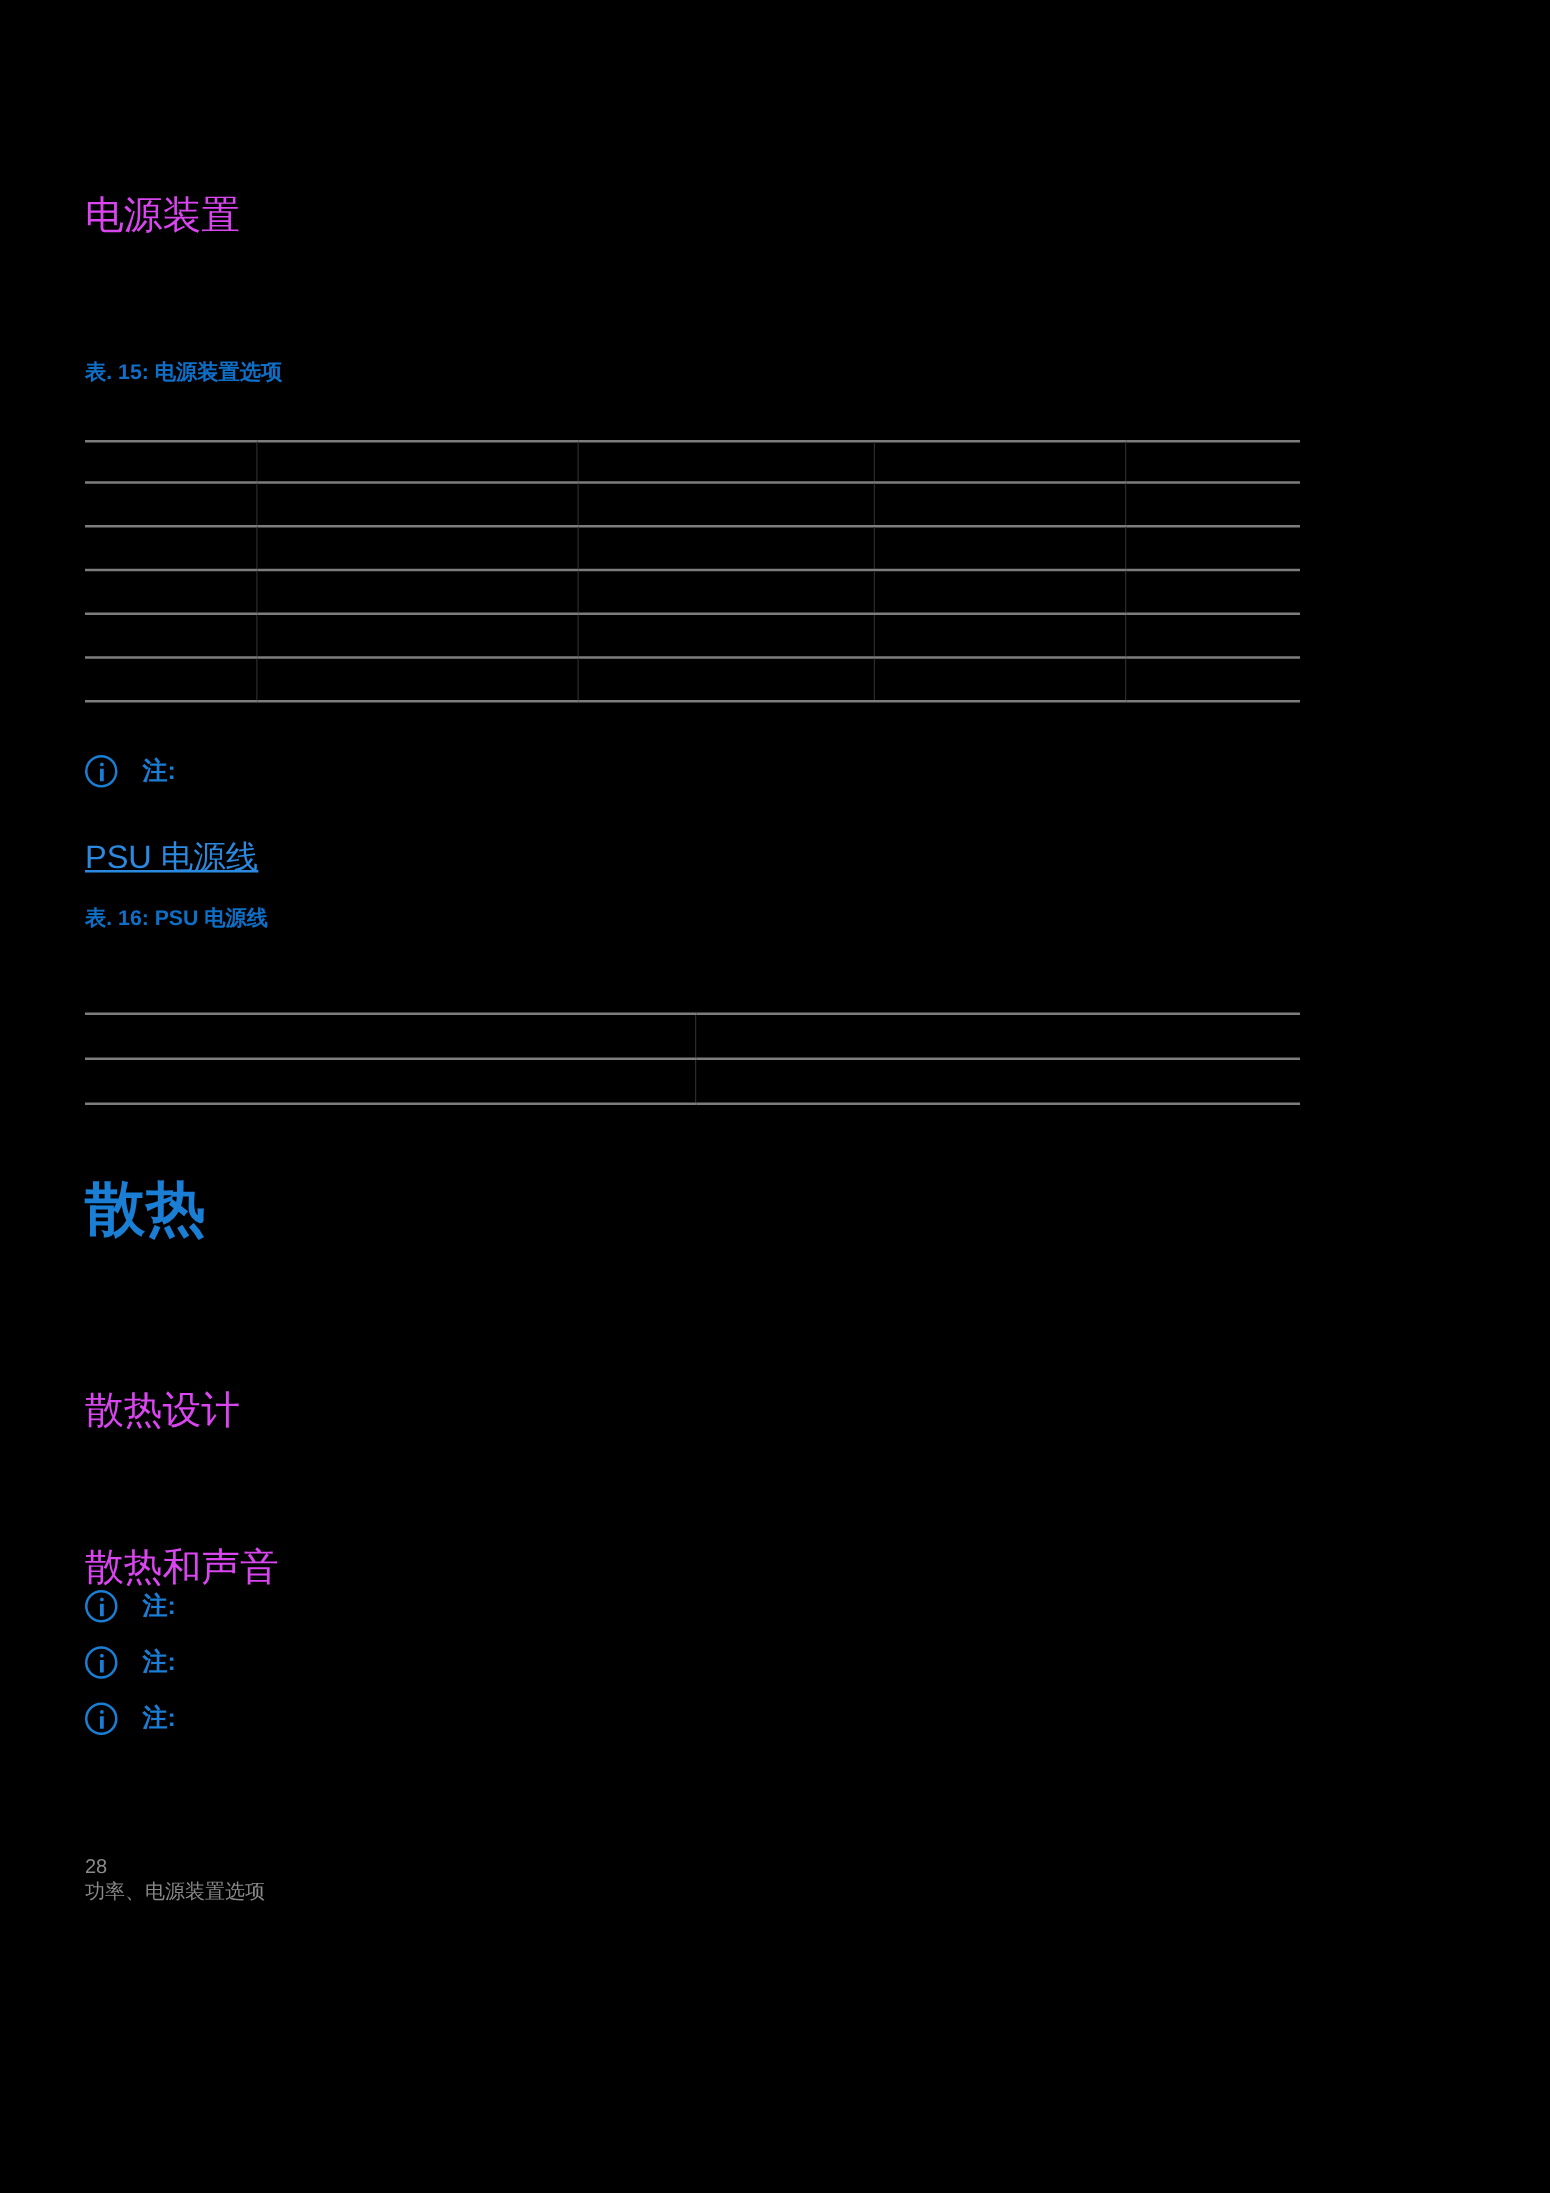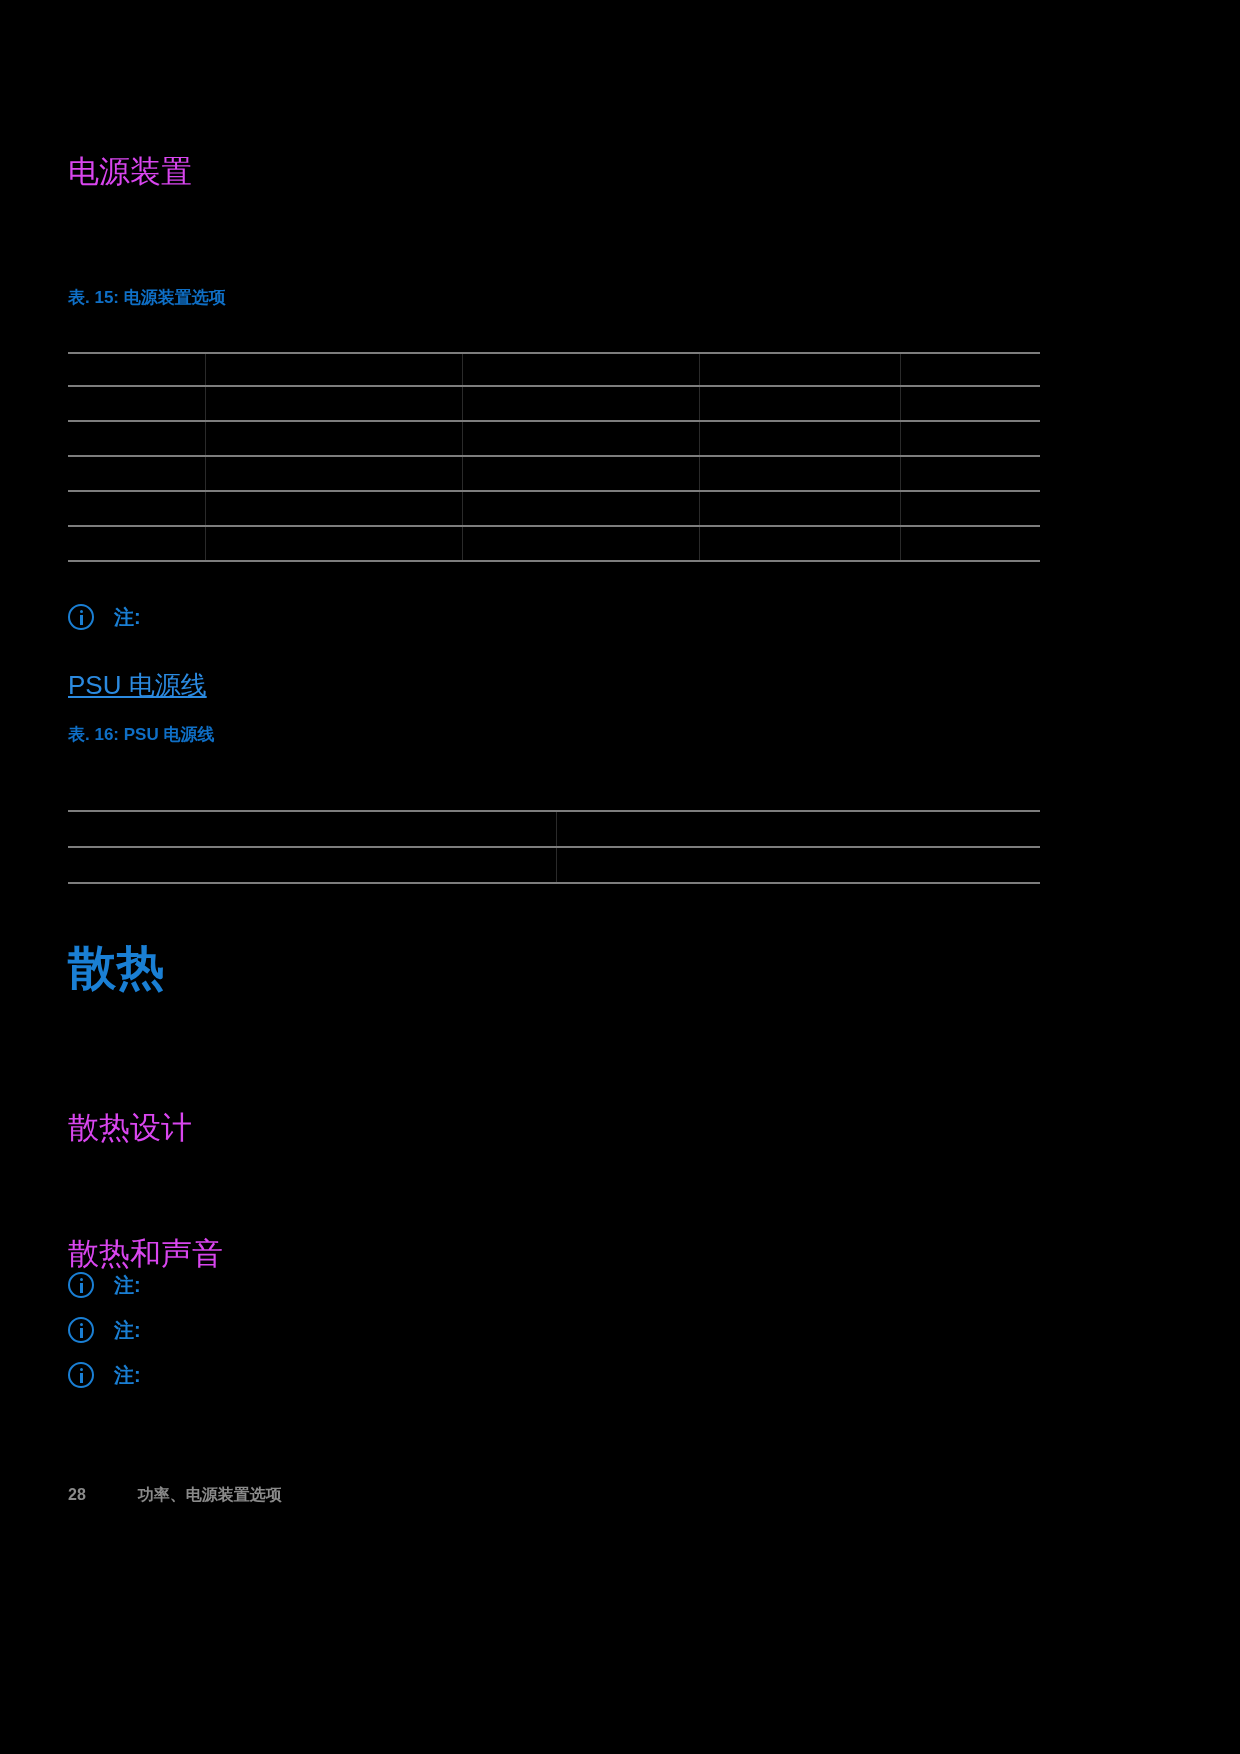--- a/index.html
+++ b/index.html
@@ -127,23 +127,24 @@
   }
   .note-h { height: 52px; }
   .note-h-sm { height: 40px; }
 
   
   .footer {
     position: absolute;
     display: flex;
     align-items: baseline;
     font-size: 16px;
-    font-weight: bold;
+    font-weight: normal;
     color: #8a8a8a;
     white-space: nowrap;
+    flex-direction: column;
   }
   .footer .page-num { margin-right: 52px; }
 </style>
 </head>
 <body>
 
 <div class="page">
 
   <div class="h2-section" style="left:68px; top:120px;">电源装置</div>
 

